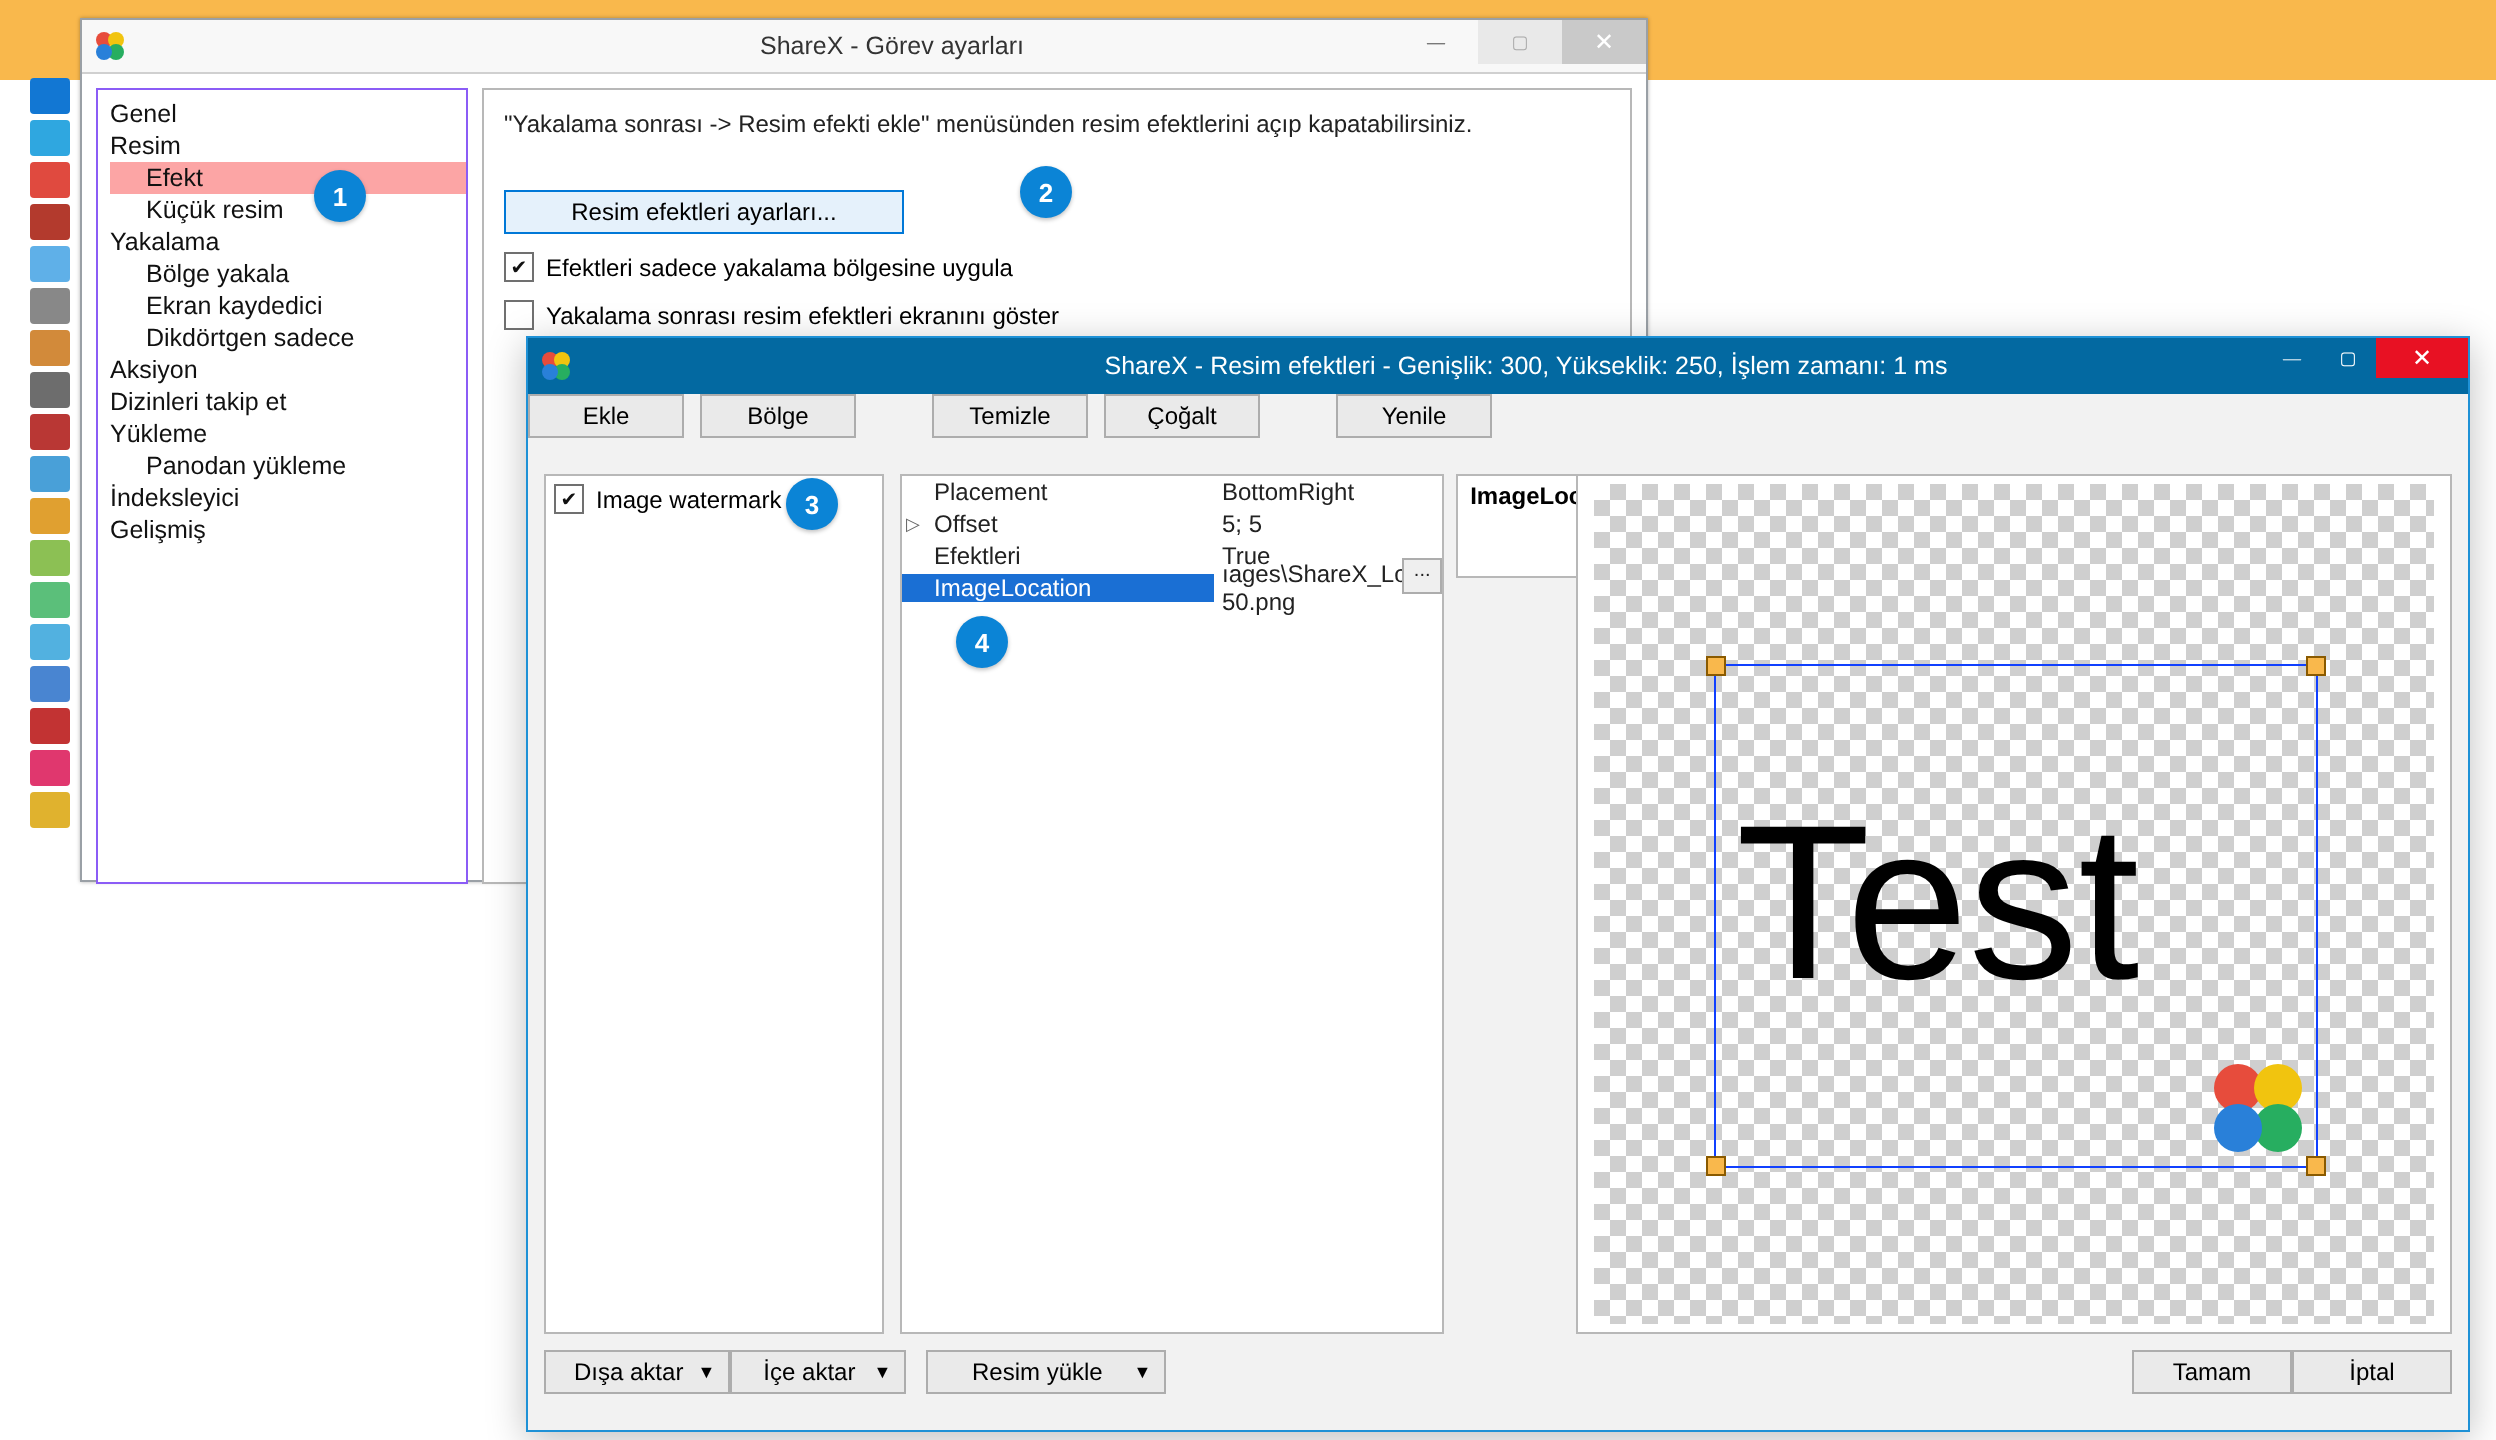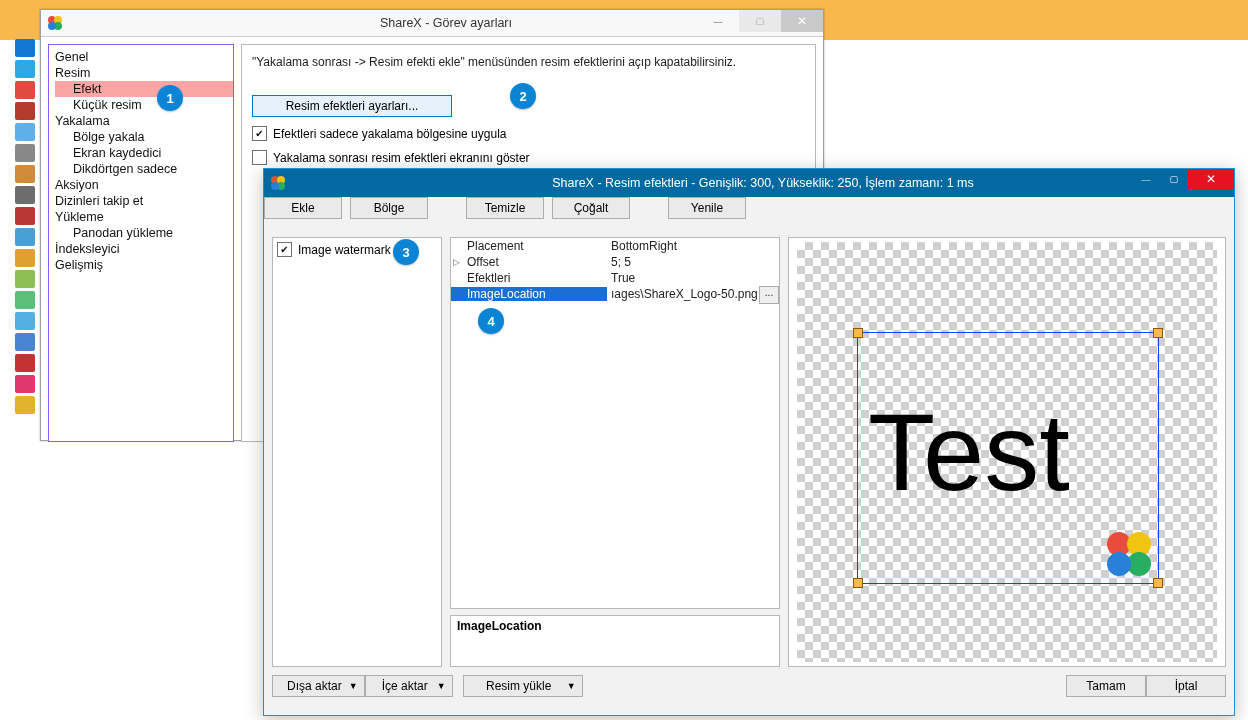--- a/index.html
+++ b/index.html
@@ -100,21 +100,21 @@
   .toolbar-row .spacer { width: 22px; }
 
   .cols { position: absolute; left: 8px; right: 8px; top: 40px; bottom: 40px; display: flex; gap: 8px; }
 
   .effects-list {
     width: 170px; border: 1px solid #b8b8b8; background: #fff; box-sizing: border-box;
     padding: 4px;
   }
   .effect-item { display: flex; align-items: center; gap: 6px; font-size: 12px; }
 
-  .prop-col { width: 330px; display: flex; flex-direction: column; gap: 6px; }
+  .prop-col { width: 330px; display: flex; flex-direction: row; gap: 6px; }
   .prop-grid {
     flex: 1; border: 1px solid #b8b8b8; background: #fff;
     font-size: 12px;
     display: flex; flex-direction: column;
   }
   .pg-body { flex: 1; overflow: hidden; }
   .pg-row { display: flex; height: 16px; align-items: center; }
   .pg-row .name { width: 140px; padding-left: 16px; color: #222; position: relative; }
   .pg-row.selected .name { background: #1a6fd4; color: #fff; }
   .pg-row .val { flex: 1; padding-left: 4px; color: #222; position: relative; }

